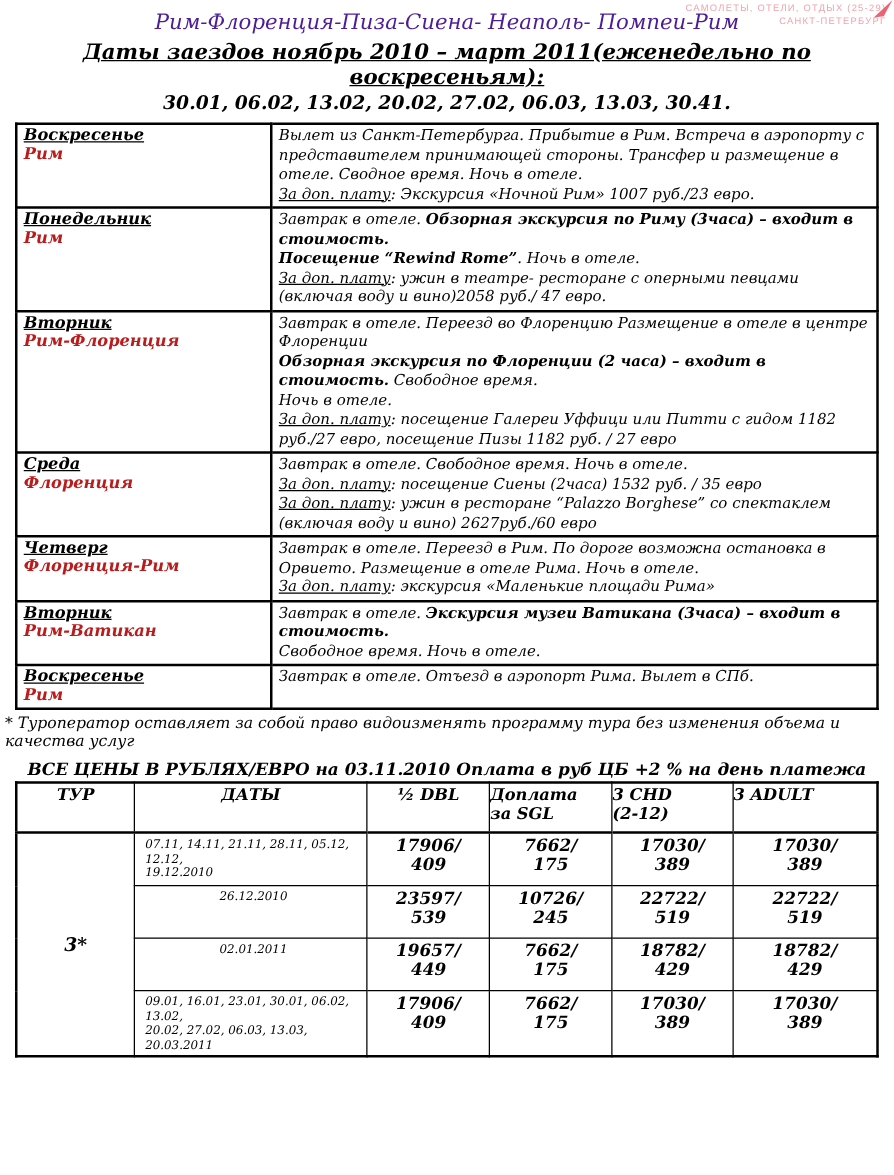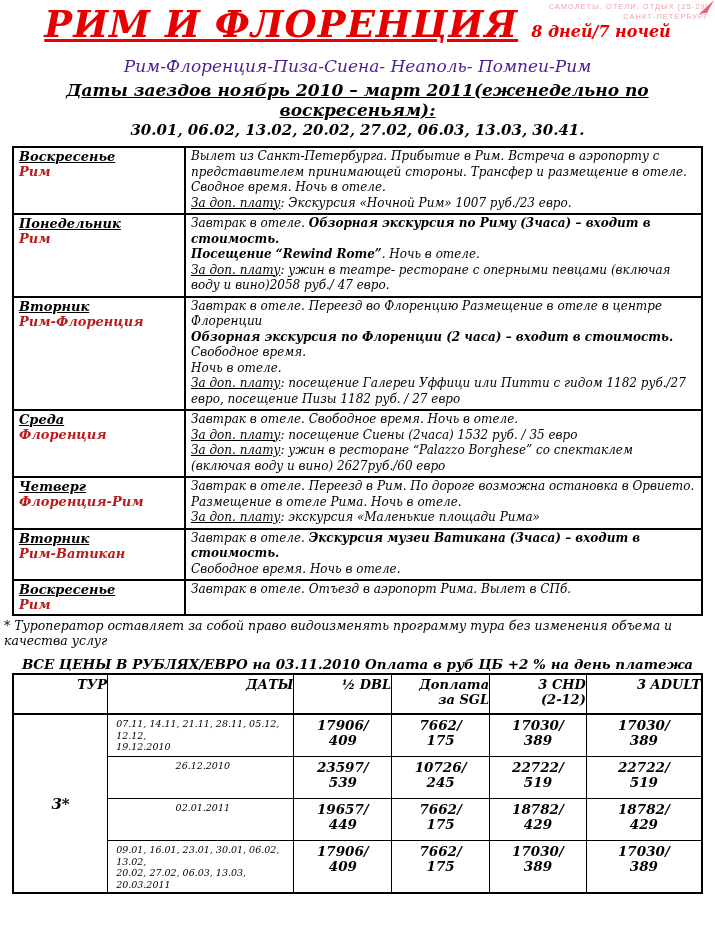--- a/index.html
+++ b/index.html
@@ -29,57 +29,53 @@
   }
   .duration { color:#e80000; font-weight:bold; font-size:16px; margin-left:8px; }
   .route { color:#4c1d95; font-weight:normal; font-size:17px; margin-top:4px; }
   .dates-heading { font-weight:bold; font-size:17px; text-decoration:underline; margin-top:4px; }
   .dates-line { font-weight:bold; font-size:15px; line-height:17px; margin-top:2px; }
 
   
   table { border-collapse:collapse; }
   .itin { width:691px; margin:7px auto 0 auto; border:2px solid #000; }
   .itin td { border:2px solid #000; vertical-align:top; padding:1px 5px 2px 5px; }
-  .itin td.daycol { width:172px;font-style:italic; }
+  .itin td.daycol { width:204px;font-style:italic; }
   .day  { font-weight:bold; font-size:13px; text-decoration:underline; }
   .place{ color:#b91c1c; font-weight:bold; font-size:13px; }
   .itin td.desc { font-size:12px; line-height:15.5px; }
   .line { min-height:15px; }
 
   .footnote { font-size:12.5px; margin:2px 0 0 4px; }
 
   
   .prices-title { text-align:center; font-weight:bold; font-size:13.5px; margin-top:8px; }
   .prices { width:691px; margin:1px auto 0 auto; border:2px solid #000; }
   .prices th, .prices td { border:1px solid #000; }
-  .prices thead th { border-bottom:2px solid #000; font-size:13px; font-weight:bold; padding:2px 0 6px 0; vertical-align:top;text-align:right; }
+  .prices thead th { border-bottom:2px solid #000; font-size:13px; font-weight:bold; padding:2px 0 6px 0; vertical-align:top; }
   .prices thead th .hl { line-height:15px; }
   th.h-left { text-align:left; padding-left:14px; }
   tr.gfirst td { border-top:2px solid #000; }
   td.tour { font-size:15px; font-weight:bold; text-align:center; vertical-align:middle; }
   td.dates { font-size:9.5px; line-height:11.5px; padding:3px 4px 2px 8px; vertical-align:top; }
   td.dates.c { text-align:center; }
   td.num { font-size:13.5px; font-weight:bold; text-align:center; vertical-align:top; line-height:15px; padding:3px 0 8px 0; }
 </style>
 </head>
 <body>
 
 <div class="watermark">
   <div>САМОЛЕТЫ, ОТЕЛИ, ОТДЫХ (25-29)</div>
   <div>САНКТ-ПЕТЕРБУРГ</div>
 </div>
 <svg class="swoosh" width="30" height="22" viewBox="0 0 30 22">
   <path d="M29 0 L14 14 L22 13 Z" fill="#e8495a" opacity="0.85"></path>
 </svg>
 
 <div class="header">
-  <div class="title-line">
-    <span class="page-title">РИМ И ФЛОРЕНЦИЯ</span>
-    <span class="duration">8 дней/7 ночей</span>
-  </div>
   <div class="route">Рим-Флоренция-Пиза-Сиена- Неаполь- Помпеи-Рим</div>
   <div class="dates-heading">Даты заездов ноябрь 2010 – март 2011(еженедельно по воскресеньям):</div>
   <div class="dates-line">30.01, 06.02, 13.02, 20.02, 27.02, 06.03, 13.03, 30.41.</div>
 </div>
 
 <table class="itin">
   <tbody>
       <tr>
         <td class="daycol">
           <div class="day">Воскресенье</div>

